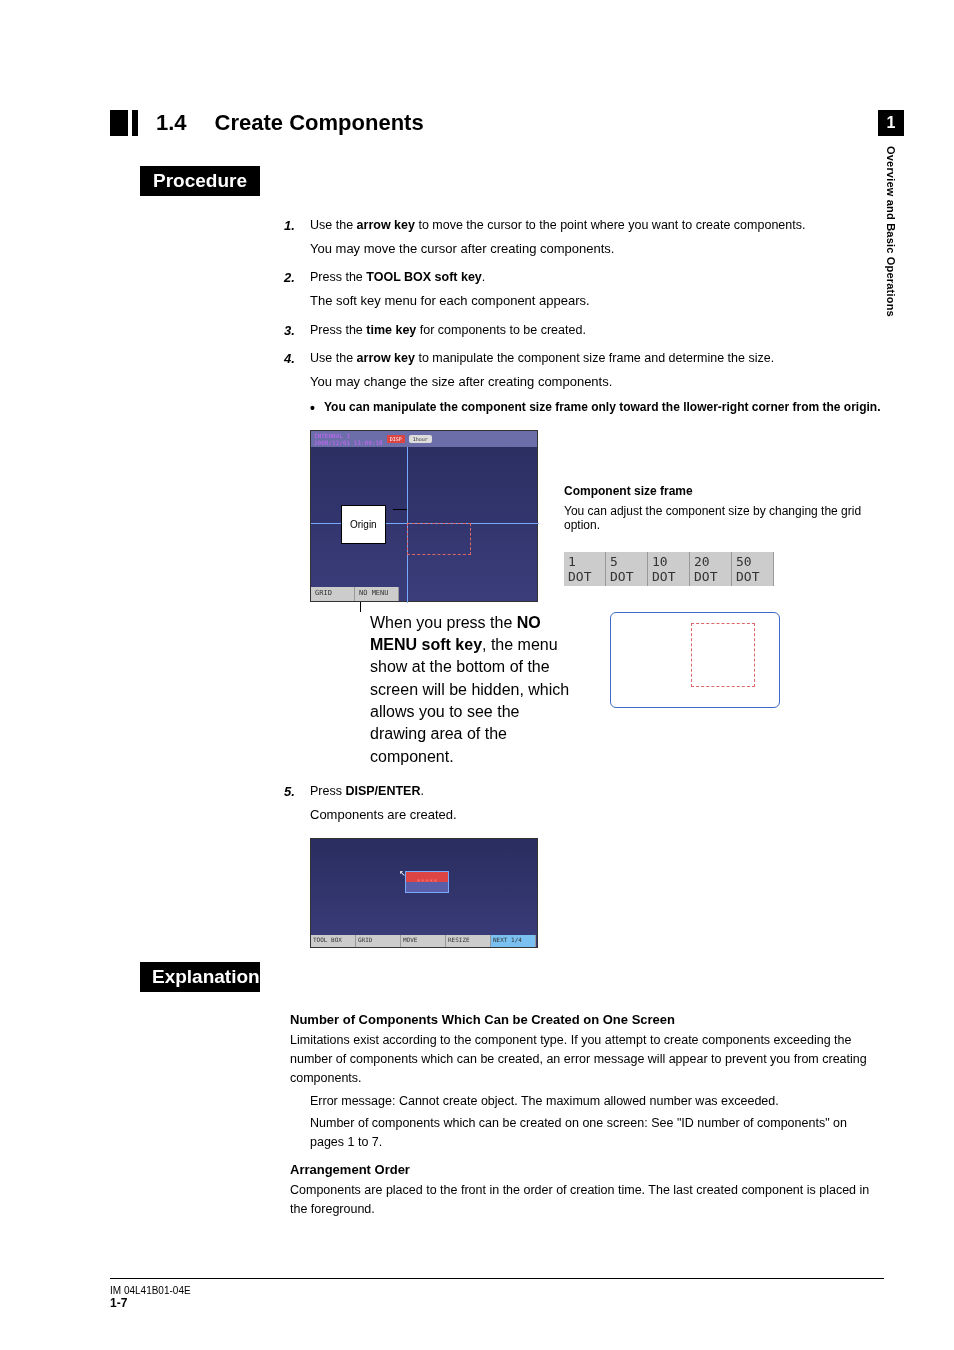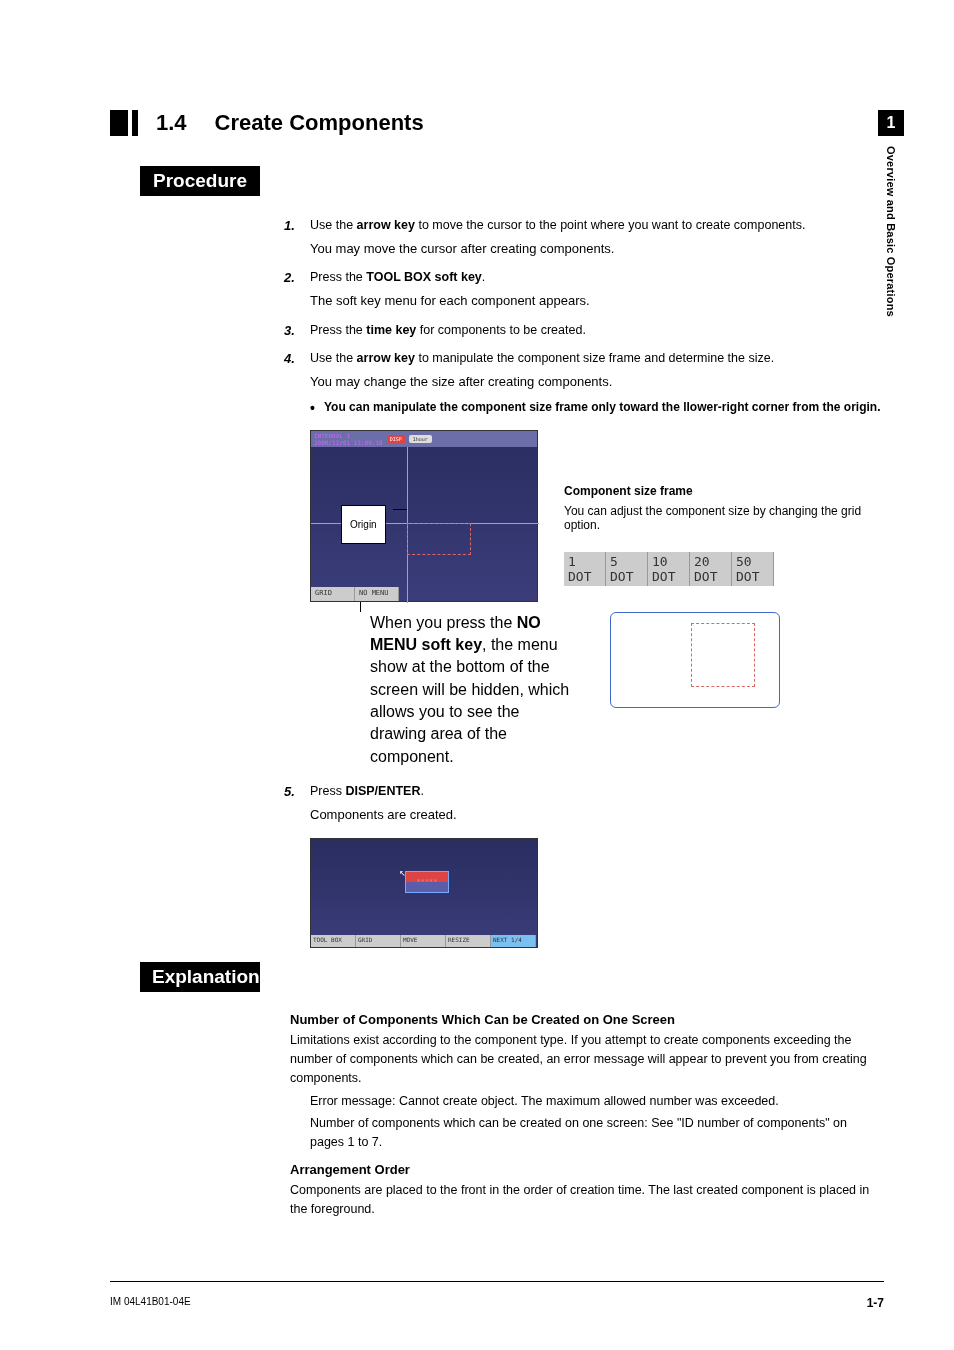--- a/index.html
+++ b/index.html
@@ -357,24 +357,25 @@
   }
   .explain-block .indent {
     margin-left: 20px;
   }
   .footer {
     position: absolute;
     bottom: 40px;
     left: 110px;
     right: 70px;
     border-top: 1px solid #000;
-    padding-top: 14px;
+    padding-top: 6px;
     display: flex;
     justify-content: space-between;
     font-size: 10px;
+    flex-direction: column;
   }
   .footer .pnum { font-weight: bold; font-size: 12px; }
   b { font-weight: bold; }
 </style>
 </head>
 <body>
 
 <div class="page">
 
   <div class="side-tab">

